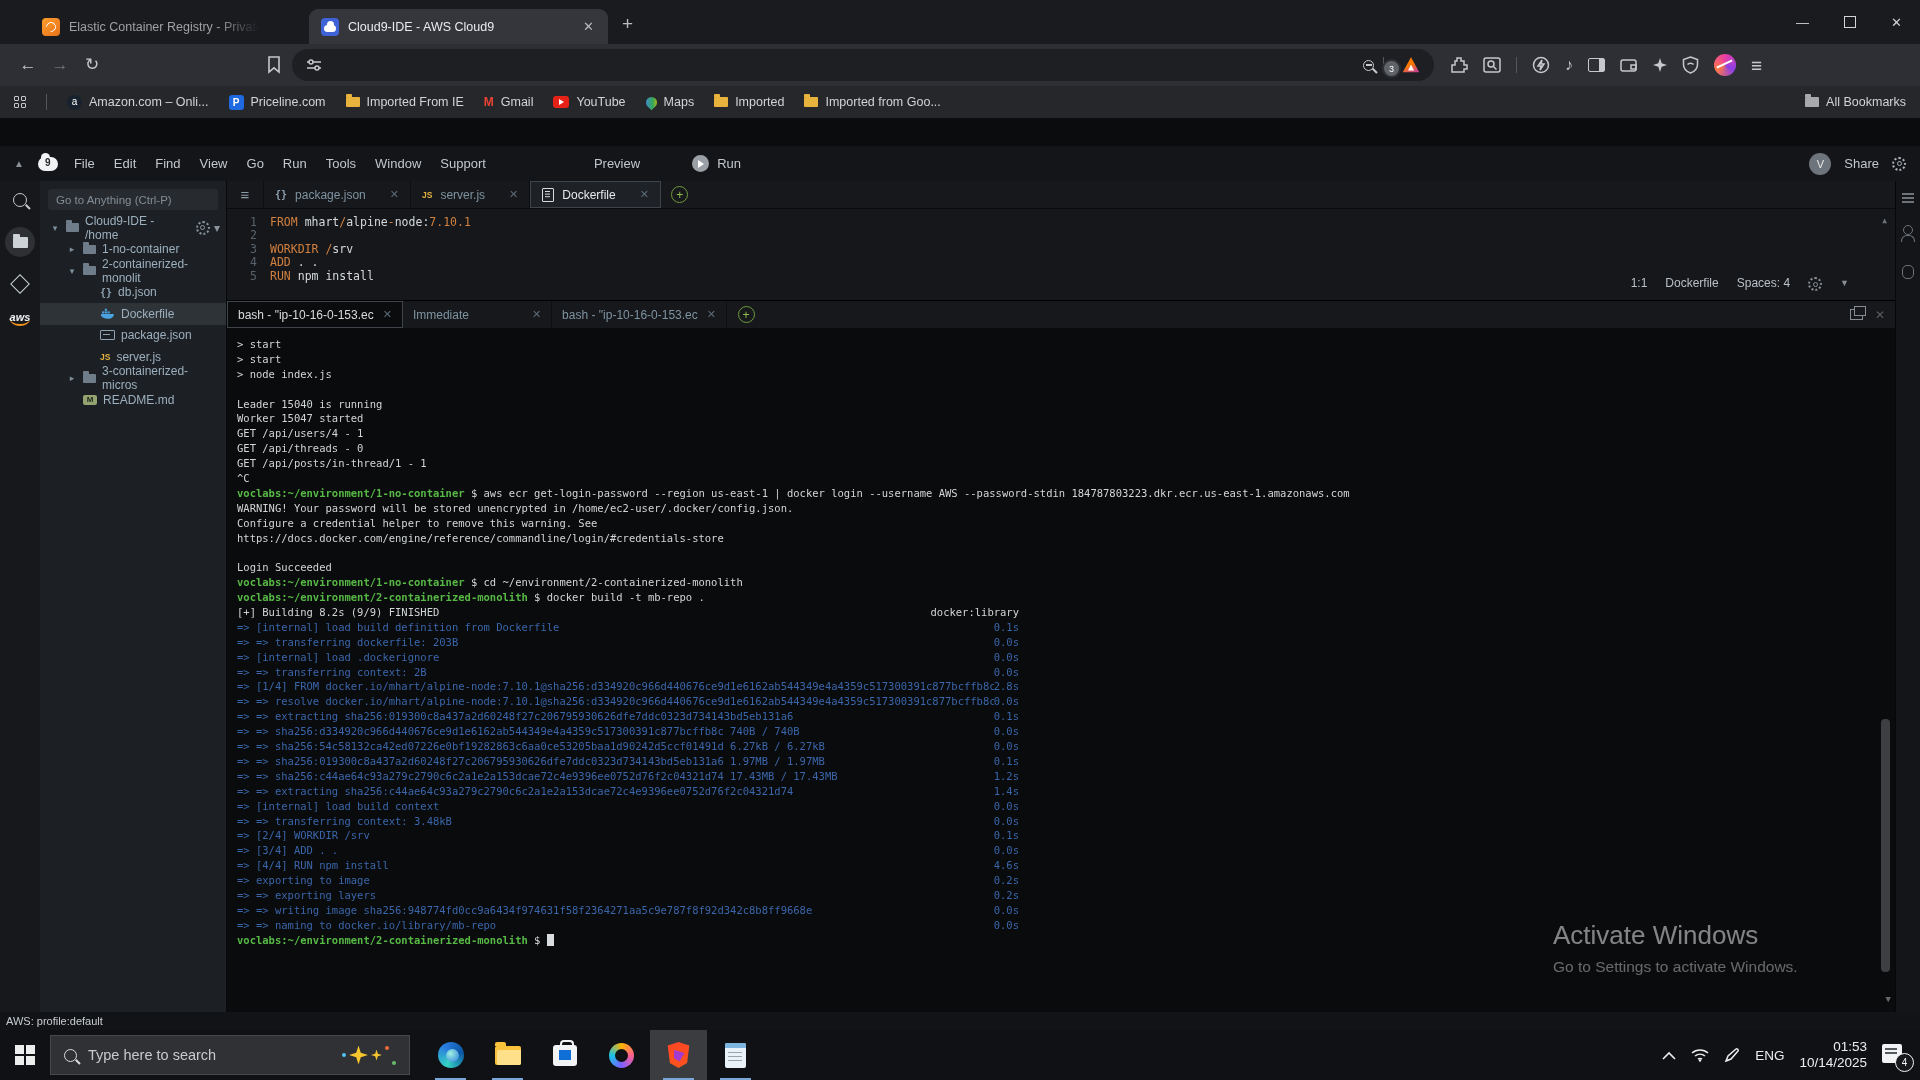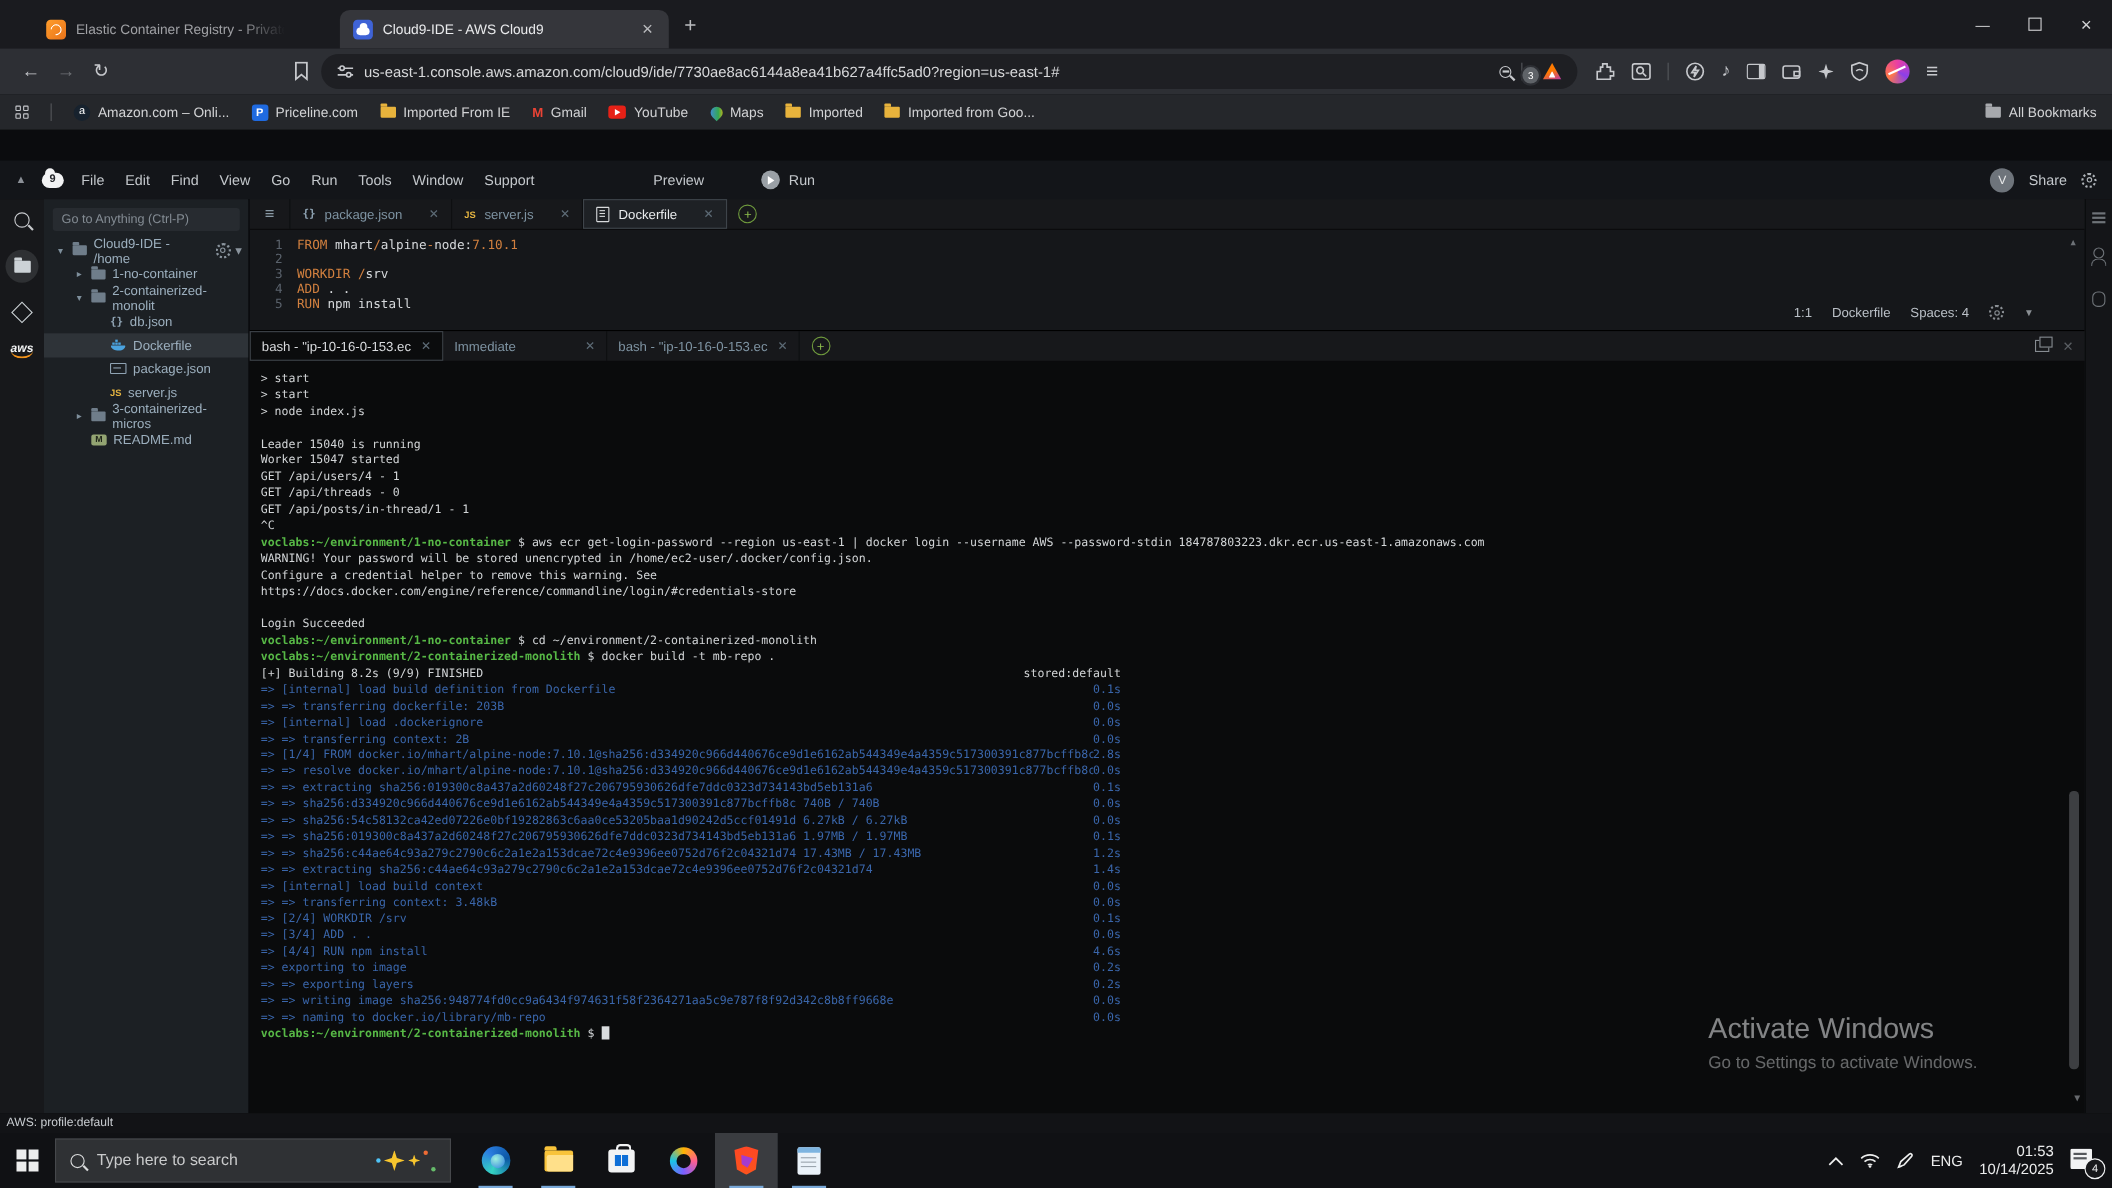--- a/index.html
+++ b/index.html
@@ -109,21 +109,21 @@
   .etab.active{background:#1e2125;color:#e8eaec;border:1px solid #3e444a}
   .e-page{width:10px;height:12px;border:1.3px solid #d8dadc;border-radius:1px;position:relative}
   .e-page::after{content:"";position:absolute;left:1.5px;top:2.5px;width:5px;height:1.2px;background:#d8dadc;box-shadow:0 2.6px 0 #d8dadc,0 5.2px 0 #d8dadc}
   .edplus{width:38px;display:grid;place-items:center}
   .plus-circle{width:15px;height:15px;border-radius:50%;border:1.5px solid #6f9a3d;color:#8fbf4d;display:grid;place-items:center;font-size:12px;line-height:0}
   .editor{height:91px;position:relative;font-family:"DejaVu Sans Mono",monospace;font-size:11.5px;line-height:13.4px;padding-top:7px;box-sizing:border-box}
   .cl{display:flex;height:13.4px}
   .ln{width:30px;text-align:right;color:#5a626c;padding-right:13px;flex:none}
   .ct{white-space:pre}
   .k{color:#d2803f}.n{color:#d2803f}.d{color:#d6d9dc}
-  .edstatus{position:absolute;right:46px;bottom:9px;color:#bac0c7;font-family:"Liberation Sans",sans-serif;font-size:12px;display:flex;gap:18px;align-items:flex-end}
+  .edstatus{position:absolute;right:46px;bottom:9px;color:#bac0c7;font-family:"Liberation Sans",sans-serif;font-size:12px;display:flex;gap:18px;align-items:center}
   .ed-up{position:absolute;right:8px;top:5px;color:#6d7277;font-size:8px}
   .ed-dd{color:#8a8f94;font-size:9px}
   .termtabs{height:27px;background:#17181b;border-top:1px solid #000;border-bottom:1px solid #0a0b0d;display:flex;align-items:stretch;font-size:12px;color:#7e93a2}
   .ttab{display:flex;align-items:center;gap:9px;padding:0 10px;border-right:1px solid #0e0f11;box-sizing:border-box}
   .ttab.active{background:#0b0c0d;color:#d9dbde;border:1px solid #3e444a}
   .ttab .x{color:#5c6a75;font-size:11px}
   .tt-right{margin-left:auto;display:flex;align-items:center;gap:12px;padding-right:10px;color:#878c92}
   .ic-restore{width:11px;height:9px;border:1.4px solid currentColor;position:relative}
   .ic-restore::before{content:"";position:absolute;left:3px;top:-4px;width:10px;height:8px;border:1.4px solid currentColor;background:#17181b}
   .terminal{flex:1;background:#0a0b0c;padding:8px 0 0 10px;font-family:"DejaVu Sans Mono",monospace;font-size:10.5px;line-height:14.9px;color:#d2d5d7;position:relative;box-sizing:border-box}
@@ -213,21 +213,20 @@
   <div class="navbtn">↻</div>
   <svg class="bookmark-flag" width="16" height="18" viewBox="0 0 16 18">
       <path d="M3 1h10v15l-5-4.2L3 16z" fill="none" stroke="currentColor" stroke-width="1.6"></path>
     </svg>
   <div class="addressbar">
     <svg width="16" height="14" viewBox="0 0 16 14" stroke="#c6c8cc" stroke-width="1.5" fill="none">
         <path d="M1 4h14M1 10h14"></path>
         <circle cx="5" cy="4" r="2" fill="#1e1f23"></circle>
         <circle cx="11" cy="10" r="2" fill="#1e1f23"></circle>
       </svg>
-    <span class="url">us-east-1.console.aws.amazon.com/cloud9/ide/7730ae8ac6144a8ea41b627a4ffc5ad0?region=us-east-1#</span>
     <span class="pillspacer"></span>
     <span class="mag minus"></span>
     <span class="sep"></span>
     <span class="rel">
       <span class="lion"><i></i></span>
       <span class="badge">3</span>
     </span>
     <span class="tri"></span>
   </div>
   <div class="tb-icons">
@@ -500,21 +499,21 @@
             <div class="tl">GET /api/posts/in-thread/1 - 1</div>
             <div class="tl">^C</div>
             <div class="tl"><span class="g">voclabs:~/environment/1-no-container</span><span> $ aws ecr get-login-password --region us-east-1 | docker login --username AWS --password-stdin 184787803223.dkr.ecr.us-east-1.amazonaws.com</span></div>
             <div class="tl">WARNING! Your password will be stored unencrypted in /home/ec2-user/.docker/config.json.</div>
             <div class="tl">Configure a credential helper to remove this warning. See</div>
             <div class="tl">https://docs.docker.com/engine/reference/commandline/login/#credentials-store</div>
             <div class="tl">&nbsp;</div>
             <div class="tl">Login Succeeded</div>
             <div class="tl"><span class="g">voclabs:~/environment/1-no-container</span><span> $ cd ~/environment/2-containerized-monolith</span></div>
             <div class="tl"><span class="g">voclabs:~/environment/2-containerized-monolith</span><span> $ docker build -t mb-repo .</span></div>
-            <div class="tl flexrow"><span class="left ">[+] Building 8.2s (9/9) FINISHED</span><span>stored:default</span></div>
+            <div class="tl flexrow"><span class="left ">[+] Building 8.2s (9/9) FINISHED</span><span>docker:library</span></div>
             <div class="tl flexrow"><span class="left bt">=&gt; [internal] load build definition from Dockerfile</span><span class="bt">0.1s</span></div>
             <div class="tl flexrow"><span class="left bt">=&gt; =&gt; transferring dockerfile: 203B</span><span class="bt">0.0s</span></div>
             <div class="tl flexrow"><span class="left bt">=&gt; [internal] load .dockerignore</span><span class="bt">0.0s</span></div>
             <div class="tl flexrow"><span class="left bt">=&gt; =&gt; transferring context: 2B</span><span class="bt">0.0s</span></div>
             <div class="tl flexrow"><span class="left bt">=&gt; [1/4] FROM docker.io/mhart/alpine-node:7.10.1@sha256:d334920c966d440676ce9d1e6162ab544349e4a4359c517300391c877bcffb8c</span><span class="bt">2.8s</span></div>
             <div class="tl flexrow"><span class="left bt">=&gt; =&gt; resolve docker.io/mhart/alpine-node:7.10.1@sha256:d334920c966d440676ce9d1e6162ab544349e4a4359c517300391c877bcffb8c</span><span class="bt">0.0s</span></div>
             <div class="tl flexrow"><span class="left bt">=&gt; =&gt; extracting sha256:019300c8a437a2d60248f27c206795930626dfe7ddc0323d734143bd5eb131a6</span><span class="bt">0.1s</span></div>
             <div class="tl flexrow"><span class="left bt">=&gt; =&gt; sha256:d334920c966d440676ce9d1e6162ab544349e4a4359c517300391c877bcffb8c 740B / 740B</span><span class="bt">0.0s</span></div>
             <div class="tl flexrow"><span class="left bt">=&gt; =&gt; sha256:54c58132ca42ed07226e0bf19282863c6aa0ce53205baa1d90242d5ccf01491d 6.27kB / 6.27kB</span><span class="bt">0.0s</span></div>
             <div class="tl flexrow"><span class="left bt">=&gt; =&gt; sha256:019300c8a437a2d60248f27c206795930626dfe7ddc0323d734143bd5eb131a6 1.97MB / 1.97MB</span><span class="bt">0.1s</span></div>

